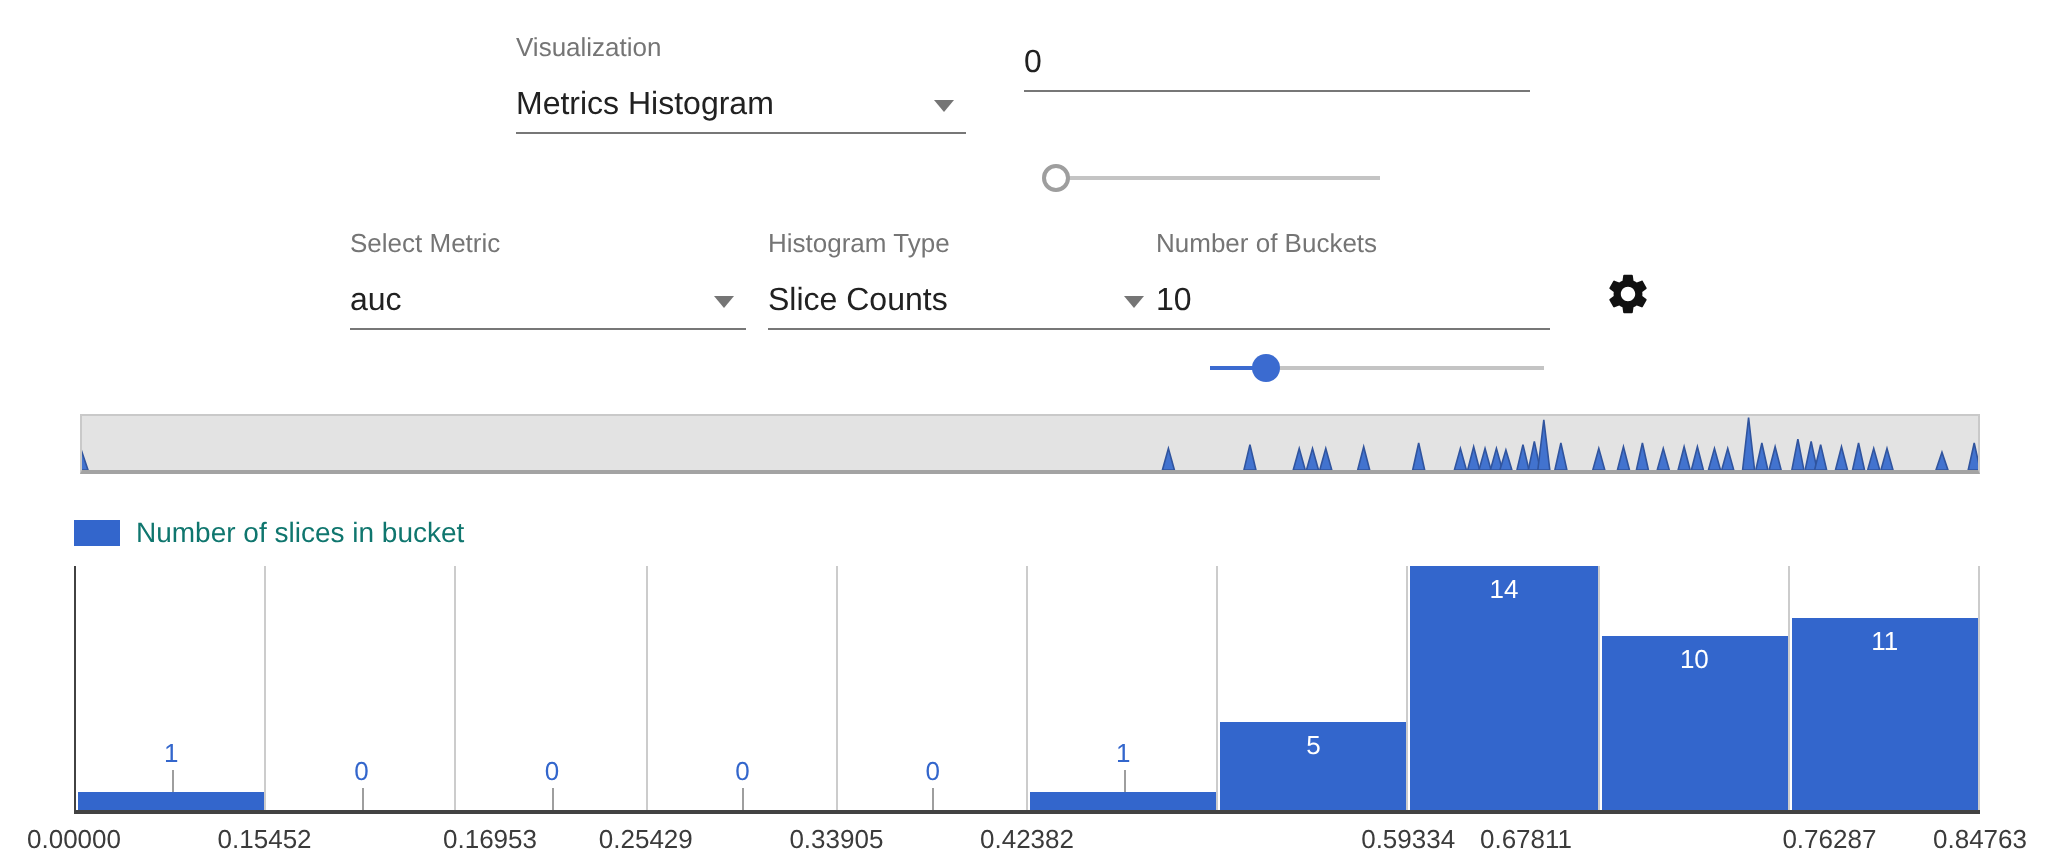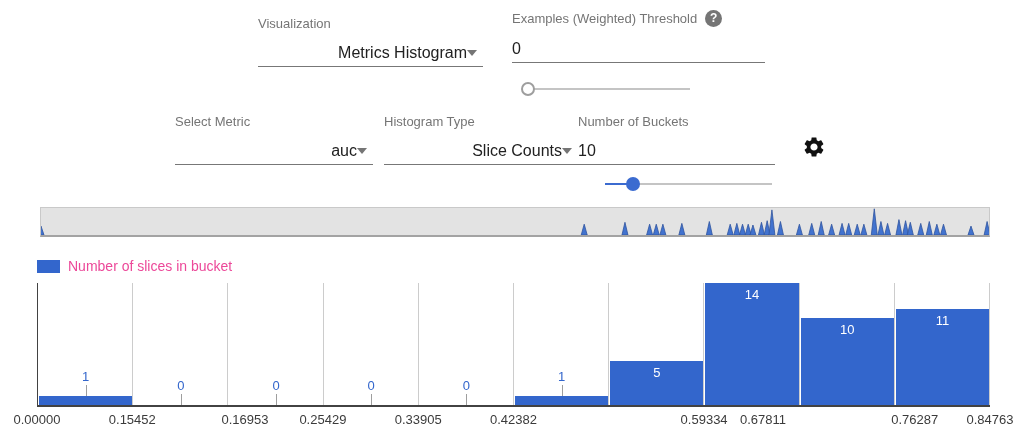--- a/index.html
+++ b/index.html
@@ -10,21 +10,21 @@
     color:#212121;
   }
   .screen { position:absolute; left:0; top:0; width:1024px; height:432px;padding-left:48px; }
 
   
   .field { position:absolute; }
   .field-label { font-size:13px; color:#757575; line-height:15px; white-space:nowrap; }
   .label-row { display:flex; align-items:center; gap:8px; }
   .value-row {
     margin-top:8px; height:28px; display:flex; align-items:center;
-    border-bottom:1px solid #777777; justify-content:flex-end;
+    border-bottom:1px solid #777777; justify-content:space-between;
   }
   .value-text { font-size:16px; color:#212121; white-space:nowrap; }
   .txt-input {
     border:none; outline:none; background:transparent; width:100%;
     font-family:inherit; font-size:16px; color:#212121; padding:0; height:24px;
   }
   .dd-arrow {
     width:0; height:0; margin-right:6px;
     border-left:5px solid transparent; border-right:5px solid transparent;
     border-top:6px solid #757575;
@@ -51,21 +51,21 @@
   
   .overview {
     position:absolute; left:40px; top:207px; width:950px; height:30px;
     background:#e3e3e3; border:1px solid #c9c9c9; border-bottom:2px solid #a3a3a3;
   }
   .overview svg { display:block; }
 
   
   .legend { position:absolute; left:37px; top:258px; display:flex; align-items:center; gap:8px; }
   .legend-swatch { width:23px; height:13px; }
-  .legend-label { font-size:14px; color:#ec4899; }
+  .legend-label { font-size:14px; color:#0f766e; }
 
   
   .plot {
     position:absolute; left:37px; top:283px; width:953px; height:124px;
     border-left:1px solid #424242; border-bottom:2px solid #424242;
   }
   .gridline { position:absolute; top:0; bottom:0; width:1px; background:#cccccc; }
   .bar { position:absolute; bottom:0; }
   .bar-label {
     position:absolute; transform:translateX(-50%); font-size:13px; line-height:15px;
@@ -86,24 +86,20 @@
 
   <div class="field" style="left:258px; top:16px; width:225px;">
     <div class="field-label">Visualization</div>
     <div class="value-row">
       <span class="value-text">Metrics Histogram</span>
       <span class="dd-arrow"></span>
     </div>
   </div>
 
   <div class="field" style="left:512px; top:10px; width:253px;">
-    <div class="label-row">
-      <div class="field-label">Examples (Weighted) Threshold</div>
-      <div class="help-icon">?</div>
-    </div>
     <div class="value-row" style="justify-content:flex-start;">
       <input class="txt-input" value="0" style="">
     </div>
   </div>
 
   <div class="slider" style="left:528px; top:81px; width:162px;">
     <div class="slider-track"></div>
     <div class="slider-knob knob-hollow" id="thr-knob" style="left: 0%;"></div>
   </div>
 

